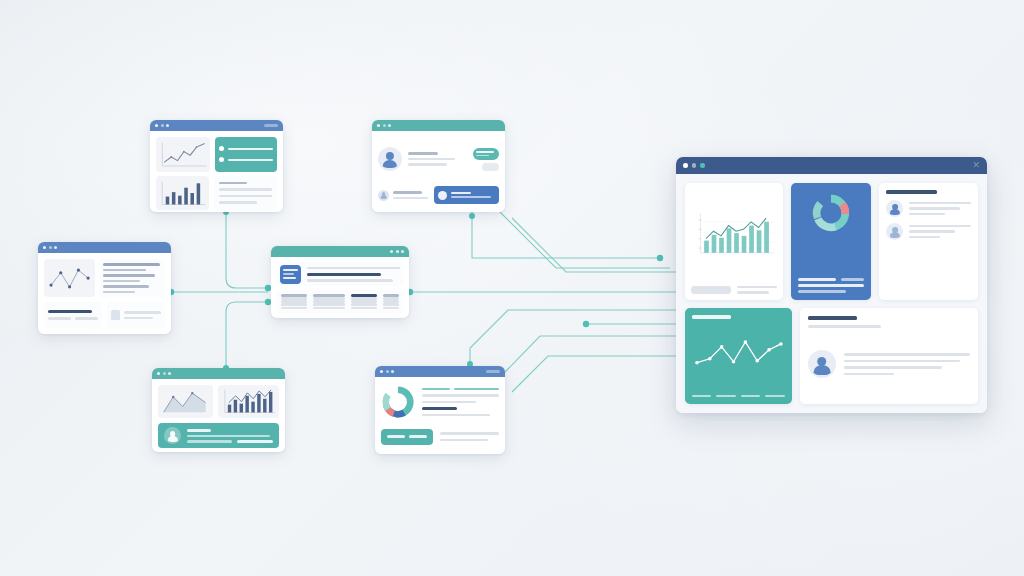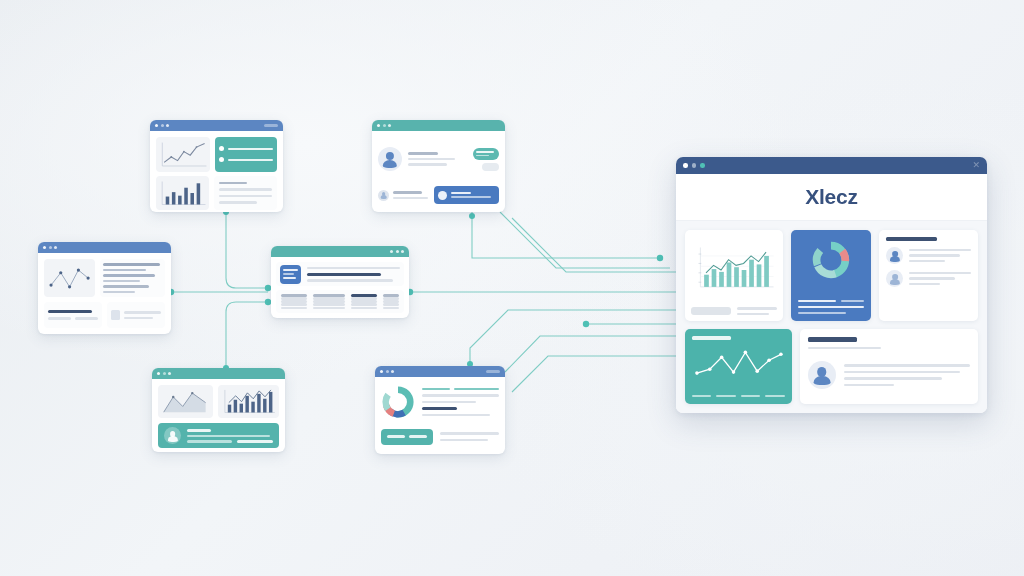--- a/index.html
+++ b/index.html
@@ -454,23 +454,20 @@
 
   <div id="main-window">
     <div id="main-titlebar">
       <span class="dot td1"></span>
       <span class="dot td2"></span>
       <span class="dot td3"></span>
       <span class="bar-spacer"></span>
       <span class="close-x">✕</span>
     </div>
 
-    <div id="main-header">
-      <span id="main-title">Xlecz</span>
-    </div>
 
     <div id="main-content">
 
       <div class="dash-row" style="flex:1.12;">
 
         <div class="dash-card dc-white" style="flex:1.02; padding:6px; display:flex; flex-direction:column; gap:5px;">
           <div style="flex:1;">
             <svg viewBox="0 0 92 52" style="width:100%;height:100%;">
               <path d="M10 3 L10 45 L88 45" stroke="#dbe1e9" stroke-width="0.8" fill="none"></path>
               <g stroke="#eaeef3" stroke-width="0.5">

